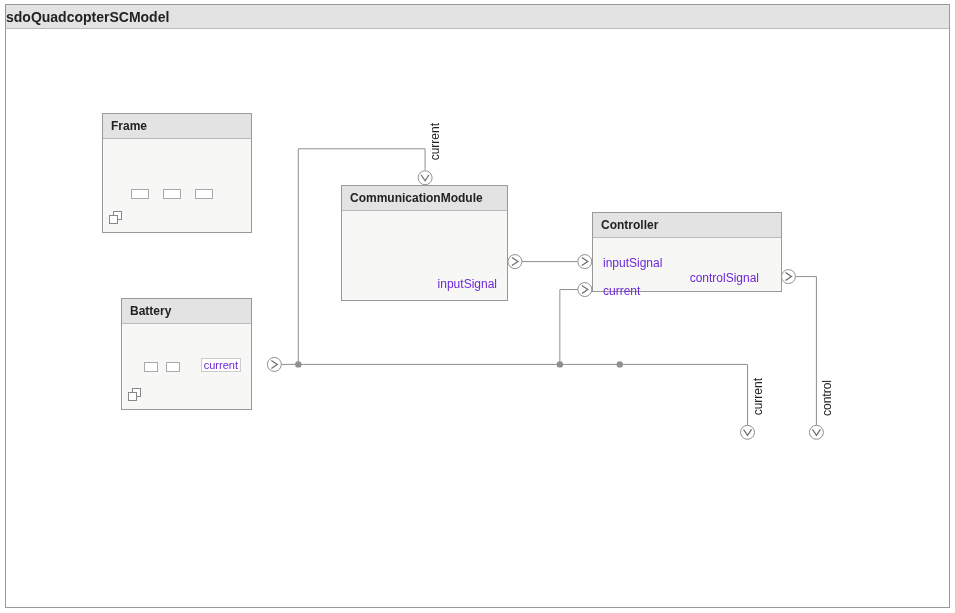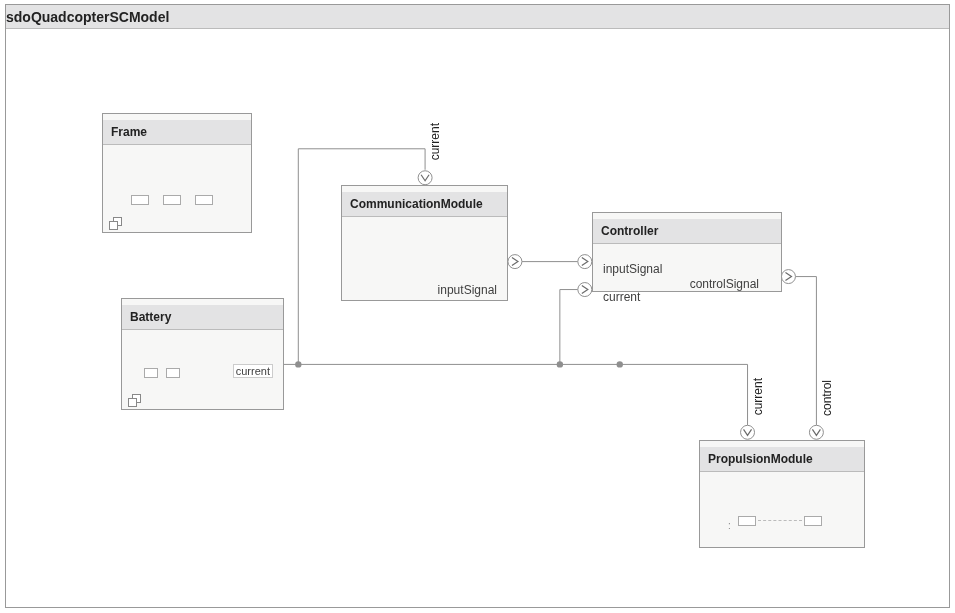--- a/index.html
+++ b/index.html
@@ -37,21 +37,20 @@
     border: 1px solid #999;
     background: #f7f7f6;
   }
   .block-header {
     background: #e3e3e4;
     border-bottom: 1px solid #bbb;
     font-size: 12px;
     font-weight: bold;
     color: #222;
     padding: 5px 8px;
-    margin-top: 6px;
   }
   .block-body {
     position: relative;
     width: 100%;
     height: calc(100% - 26px);
   }
   .small-rect {
     position: absolute;
     width: 18px; height: 10px;
     border: 1px solid #aaa;
@@ -66,21 +65,21 @@
     position: absolute; left: 0; top: 4px; width: 9px; height: 9px;
     border: 1px solid #888; background: #fff;
   }
   .stack-icon .b {
     position: absolute; left: 4px; top: 0; width: 9px; height: 9px;
     border: 1px solid #888; background: #fff;
   }
   .port-label {
     position: absolute;
     font-size: 12px;
-    color: #404040;
+    color: #6d28d9;
     white-space: nowrap;
   }
   .vlabel {
     writing-mode: vertical-rl;
     transform: rotate(180deg);
     font-size: 12px;
     color: #222;
     position: absolute;
   }
   svg.wires {
@@ -174,21 +173,21 @@
         <div class="small-rect" style="left:28px; top:50px;"></div>
         <div class="small-rect" style="left:60px; top:50px;"></div>
         <div class="small-rect" style="left:92px; top:50px;"></div>
         <div class="stack-icon">
             <div class="b"></div>
             <div class="a"></div>
           </div>
       </div>
     </div>
 
-    <div class="block" style="left:115px; top:268px; width:163px; height:112px;">
+    <div class="block" style="left:115px; top:268px; width:131px; height:112px;">
       <div class="block-header">Battery</div>
       <div class="block-body">
         <div class="small-rect" style="left:22px; top:38px; width:14px;"></div>
         <div class="small-rect" style="left:44px; top:38px; width:14px;"></div>
         <span class="port-label" style="right:10px; top:34px; border:1px solid #ccc; padding:0 2px; font-size:11px; background:#fff;">current</span>
         <div class="stack-icon">
             <div class="b"></div>
             <div class="a"></div>
           </div>
       </div>
@@ -205,27 +204,18 @@
 
     <div class="block" style="left:586px; top:182px; width:190px; height:80px;">
       <div class="block-header">Controller</div>
       <div class="block-body">
         <span class="port-label" style="left:10px; top:18px;">inputSignal</span>
         <span class="port-label" style="left:10px; top:46px;">current</span>
         <span class="port-label" style="right:22px; top:33px;">controlSignal</span>
       </div>
     </div>
 
-    <div class="block" style="left:693px; top:410px; width:166px; height:108px;">
-      <div class="block-header">PropulsionModule</div>
-      <div class="block-body">
-        <div class="small-rect" style="left:38px; top:44px;"></div>
-        <div style="position:absolute; left:28px; top:48px; font-size:10px; color:#888;">:</div>
-        <div class="small-rect" style="left:104px; top:44px;"></div>
-        <div style="position:absolute; left:58px; top:48px; width:44px; border-top:1px dashed #bbb;"></div>
-      </div>
-    </div>
 
     <span class="vlabel" style="left:745px; top:348px;">current</span>
     <span class="vlabel" style="left:814px; top:350px;">control</span>
 
   </div>
 </div>
 
 </body></html>

